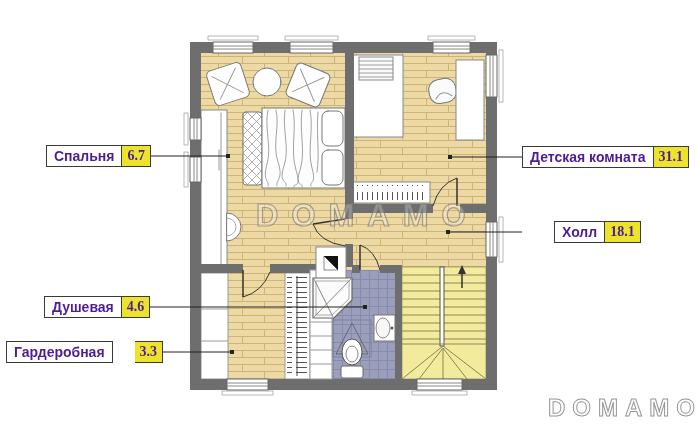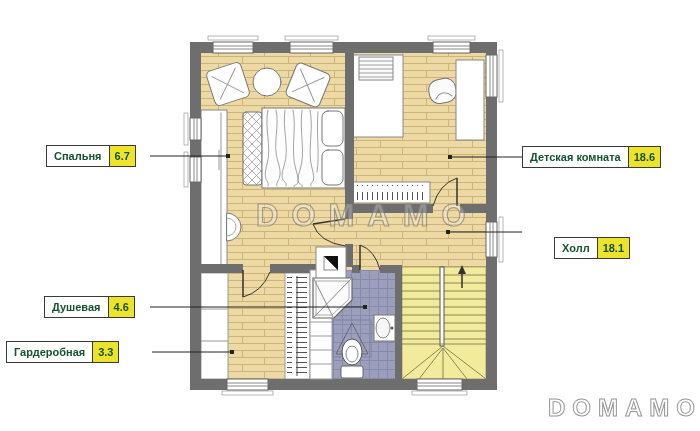--- a/index.html
+++ b/index.html
@@ -11,29 +11,29 @@
     --label-border:#3a3a3a;
   }
   html,body{margin:0;padding:0;background:#fff;}
   .stage{
     position:relative;width:700px;height:431px;background:#fff;overflow:hidden;
     font-family:"Liberation Sans", sans-serif;
   }
   .plan-svg{position:absolute;left:0;top:0;}
   .room-label{
     position:absolute;display:inline-flex;align-items:stretch;
-    font-family:"Liberation Sans", sans-serif;font-weight:bold;font-size:11px;color:#14532d;
+    font-family:"Liberation Sans", sans-serif;font-weight:bold;font-size:14px;color:#4c1d95;
     line-height:18px;white-space:nowrap;
   }
   .room-label .name{
     background:#fff;border:1px solid var(--label-border);padding:1px 7px;
   }
   .room-label .area{
     background:var(--area-badge-yellow);border:1px solid var(--label-border);
-    border-left:none;padding:1px 5px;
+    border-left:none;padding:1px 5px;font-family:Liberation Serif, serif;
   }
   .watermark{
     position:absolute;font-family:"Liberation Sans", sans-serif;font-weight:bold;
     pointer-events:none;user-select:none;
   }
   .watermark.center{
     left:256px;top:198px;font-size:31px;letter-spacing:13px;
     color:rgba(255,255,255,0.25);
     -webkit-text-stroke:1.2px rgba(120,120,120,0.65);
   }
@@ -262,31 +262,31 @@
       <rect x="230" y="350" width="4" height="4" fill="#222" stroke="none"></rect>
     </g>
   </svg>
 
   <div class="room-label" style="left:46px;top:145px;">
     <span class="name">Спальня</span>
       <span class="area">6.7</span>
   </div>
   <div class="room-label" style="left:522px;top:146px;">
     <span class="name">Детская комната</span>
-      <span class="area">18.6</span>
-  </div>
-  <div class="room-label" style="left:522px;top:237px;padding-left:32px;">
+      <span class="area">31.1</span>
+  </div>
+  <div class="room-label" style="left:522px;top:221px;padding-left:32px;">
     <span class="name">Холл</span>
       <span class="area">18.1</span>
   </div>
   <div class="room-label" style="left:44px;top:296px;border-radius:11px;">
     <span class="name">Душевая</span>
       <span class="area">4.6</span>
   </div>
-  <div class="room-label" style="left:6px;top:341px;">
+  <div class="room-label" style="left:6px;top:341px;gap:22px;">
     <span class="name">Гардеробная</span>
       <span class="area">3.3</span>
   </div>
 
   <div class="watermark center">DOMAMO</div>
   <div class="watermark corner">DOMAMO</div>
 
 </div>
 
 </body></html>

